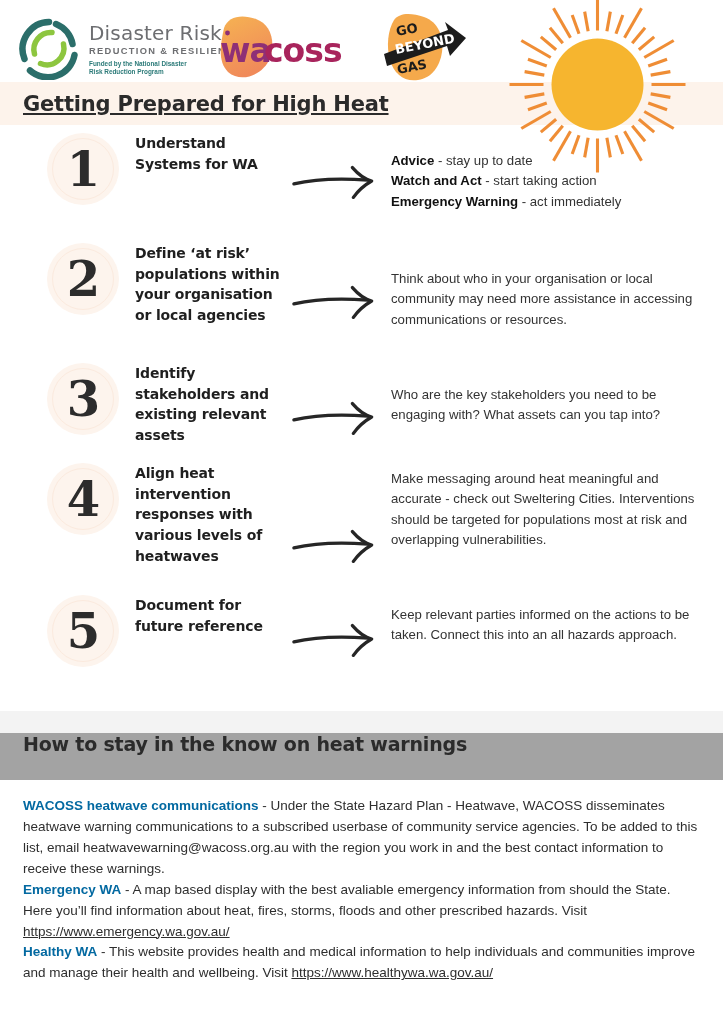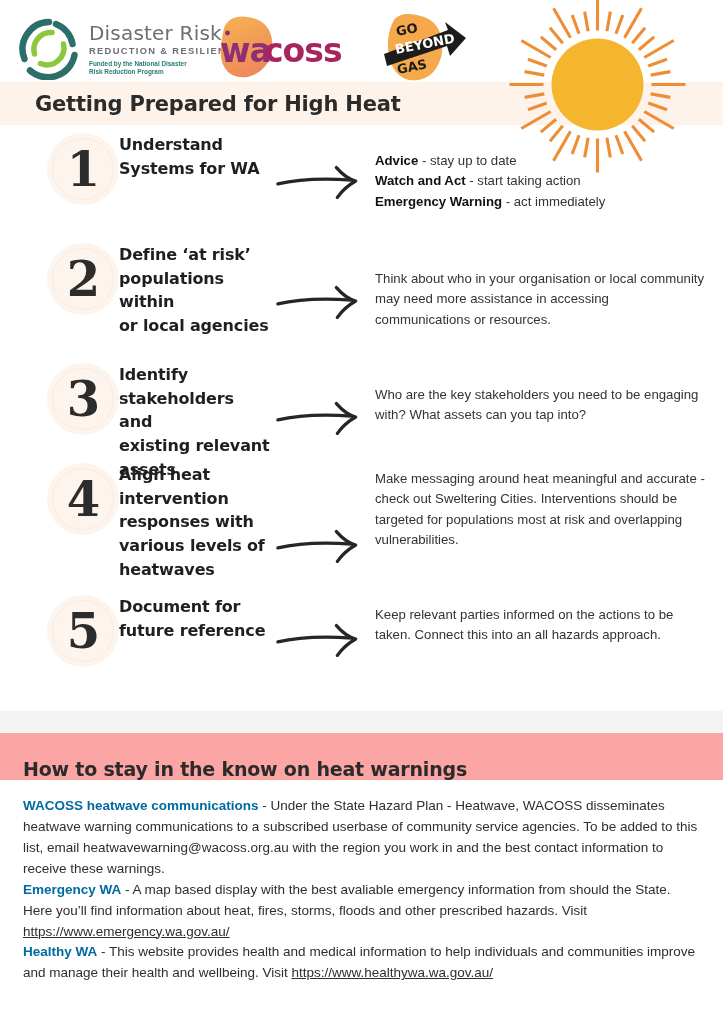--- a/index.html
+++ b/index.html
@@ -46,24 +46,25 @@
   .sun-wrap{position:absolute;left:505px;top:-8px;width:185px;height:185px;z-index:3;}
 
   
   .title-band{
     position:relative;
     height:43px;
     background:#fdf3eb;
     display:flex;align-items:center;
   }
   .title-band h1{
-    margin:12px;padding-left:23px;
+    margin:0;padding-left:23px;
     font-size:21px;font-weight:bold;letter-spacing:-.2px;
     color:#2b2b2b;
     font-family:"DejaVu Sans", sans-serif;
+    text-decoration:underline;
   }
 
   
   .steps{position:relative;padding:18px 0 0 0;height:568px;}
   .step{
     position:absolute;left:0;width:723px;
     display:flex;align-items:flex-start;
   }
   .badge{
     position:relative;
@@ -84,43 +85,43 @@
     font-family:"DejaVu Serif", serif;
     font-weight:bold;
     font-size:48px;
     color:#2c2c2c;
     line-height:1;
     letter-spacing:-1px;
   }
   .step-title{
     flex:0 0 auto;
     width:152px;
-    margin-left:0;
-    font-size:16px;font-weight:bold;line-height:1.48;
+    margin-left:16px;
+    font-size:14px;font-weight:bold;line-height:1.48;
     color:#1f1f1f;
     font-family:"DejaVu Sans", sans-serif;
     letter-spacing:-.15px;
   }
   .arrow{
     flex:0 0 auto;width:104px;
     display:flex;align-items:center;justify-content:center;
   }
   .step-detail{
     flex:1 1 auto;
     font-size:13.2px;line-height:1.55;color:#333333;
     padding-right:18px;
   }
   .step-detail b{color:#111111;font-weight:bold;text-align:right;}
   .detail-line{white-space:nowrap;}
 
   
   .divider{height:22px;background:#f3f3f3;}
   .how-band{
-    height:47px;background:#fca5a5;
-    display:flex;align-items:flex-end;
+    height:47px;background:#a3a3a3;
+    display:flex;align-items:flex-start;
   }
   .how-band h2{
     margin:0;padding-left:23px;
     font-size:19px;font-weight:bold;color:#2b2b2b;
     letter-spacing:-.2px;
     font-family:"DejaVu Sans", sans-serif;
   }
   .body-copy{
     padding:16px 22px 0 23px;
     font-size:13.5px;line-height:1.55;color:#2e2e2e;
@@ -253,20 +254,21 @@
     </div>
     <div class="step" style="top: 118px;">
       <div class="badge">
         <div class="ring-outer"></div>
         <div class="ring-inner"></div>
         <div class="num">2</div>
       </div>
       <div class="step-title">
         <div>Define ‘at risk’</div>
         <div>populations within</div>
+        <div>your organisation</div>
         <div>or local agencies</div>
       </div>
       <div class="arrow" style="padding-top: 42px;">
         <svg viewBox="0 0 100 34" width="96" height="34" aria-hidden="true">
           <path d="M3 19 C24 14 52 13 80 15" stroke="#262626" stroke-width="3.4" fill="none" stroke-linecap="round"></path>
           <path d="M64 2 C70 9 77 14 84 16 C77 20 70 26 65 33" stroke="#262626" stroke-width="3.4" fill="none" stroke-linecap="round" stroke-linejoin="round"></path>
         </svg>
       </div>
       <div class="step-detail" style="padding-top: 26px;">
         <div>Think about who in your organisation or local community may need more assistance in accessing communications or resources.</div>

